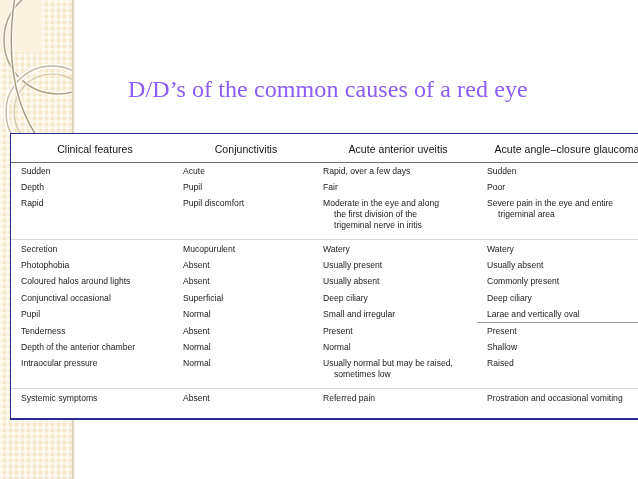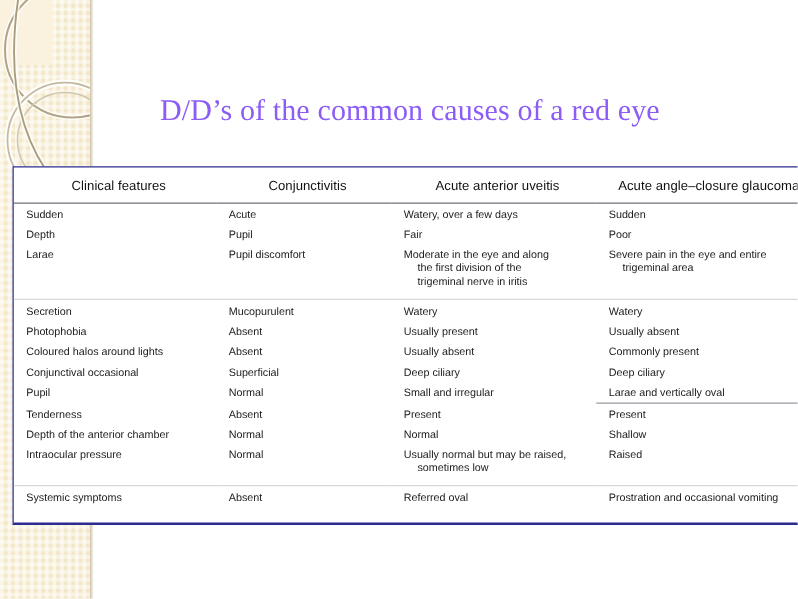--- a/index.html
+++ b/index.html
@@ -161,31 +161,31 @@
         <th>Clinical features</th>
         <th>Conjunctivitis</th>
         <th>Acute anterior uveitis</th>
         <th>Acute angle–closure glaucoma</th>
       </tr>
     </thead>
     <tbody id="dd-tbody">
         <tr>
           <td>Sudden</td>
           <td>Acute</td>
-          <td>Watery, over a few days</td>
+          <td>Rapid, over a few days</td>
           <td>Sudden</td>
         </tr>
         <tr>
           <td>Depth</td>
           <td>Pupil</td>
           <td>Fair</td>
           <td>Poor</td>
         </tr>
         <tr>
-          <td>Larae</td>
+          <td>Rapid</td>
           <td>Pupil discomfort</td>
           <td>Moderate in the eye and along<span class="wrap-indent">the first division of the</span><span class="wrap-indent">trigeminal nerve in iritis</span></td>
           <td>Severe pain in the eye and entire<span class="wrap-indent">trigeminal area</span></td>
         </tr>
         <tr class="spacer">
           <td colspan="4"></td>
         </tr>
         <tr class="group-start">
           <td>Secretion</td>
           <td>Mucopurulent</td>
@@ -233,18 +233,18 @@
           <td>Normal</td>
           <td>Usually normal but may be raised,<span class="wrap-indent">sometimes low</span></td>
           <td>Raised</td>
         </tr>
         <tr class="spacer">
           <td colspan="4"></td>
         </tr>
         <tr class="group-start">
           <td>Systemic symptoms</td>
           <td>Absent</td>
-          <td>Referred oval</td>
+          <td>Referred pain</td>
           <td>Prostration and occasional vomiting</td>
         </tr>
       </tbody>
   </table>
 </div>
 
 </body></html>

